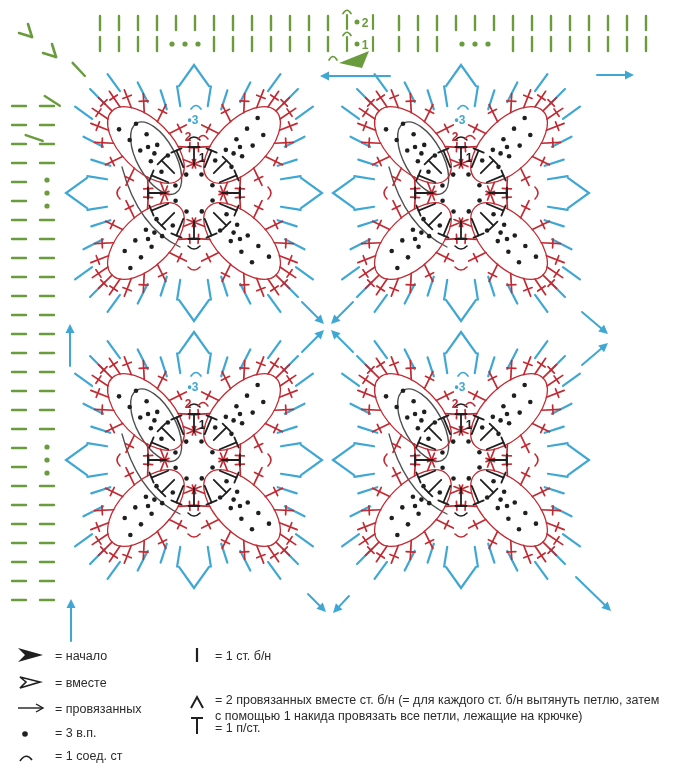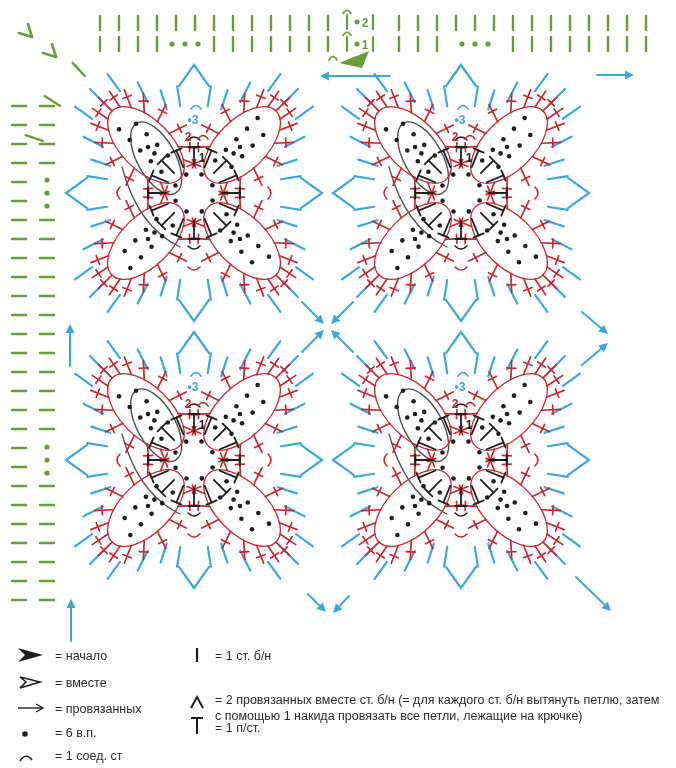--- a/index.html
+++ b/index.html
@@ -1243,21 +1243,21 @@
           </svg>
         </span>
     <span class="lbl">= провязанных</span>
   </div>
   <div class="lrow" style="left:16px;top:85px">
     <span class="sym">
       <svg class="icon" width="30" height="14">
             <circle cx="9" cy="7" r="2.8" fill="#1f1f1f"></circle>
           </svg>
         </span>
-    <span class="lbl">= 6 в.п.</span>
+    <span class="lbl">= 3 в.п.</span>
   </div>
   <div class="lrow" style="left:16px;top:108px">
     <span class="sym">
       <svg class="icon" width="30" height="14">
             <path d="M4,11 Q10,2 16,10" fill="none" stroke="#1f1f1f" stroke-width="1.6"></path>
           </svg>
         </span>
     <span class="lbl">= 1 соед. ст</span>
   </div>
 

